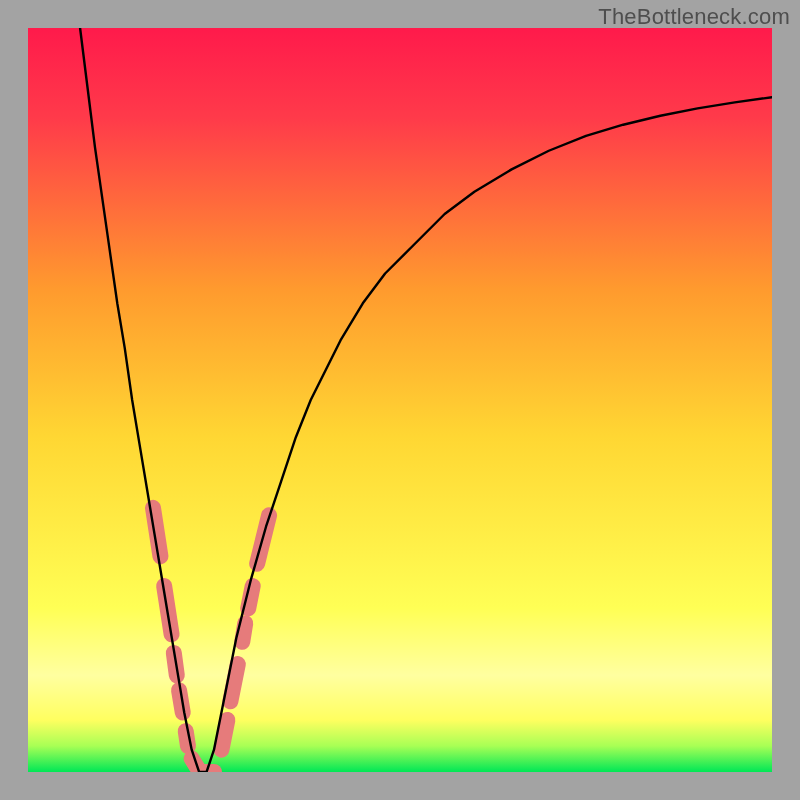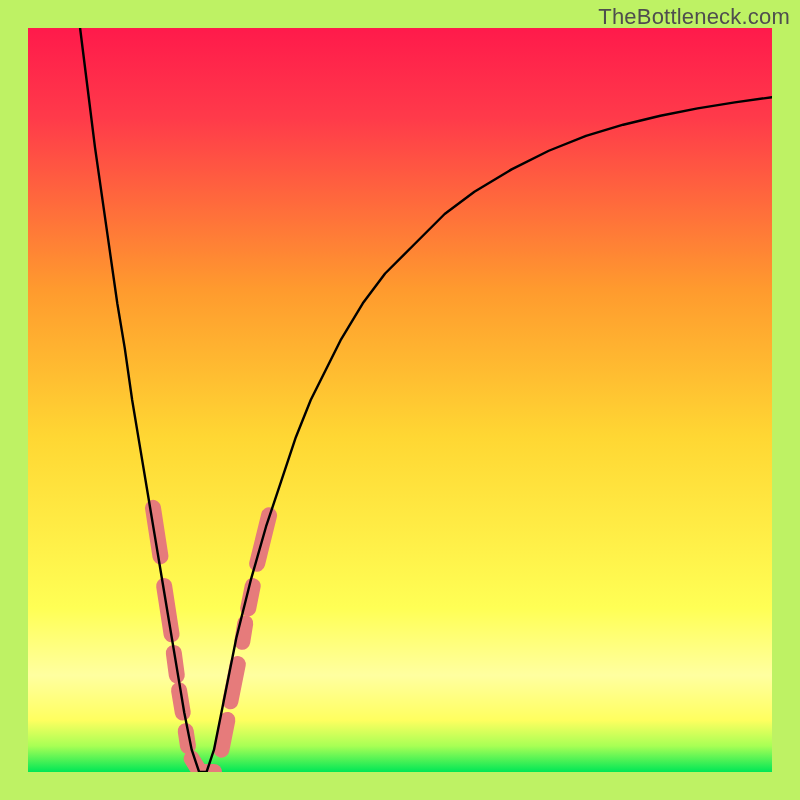--- a/index.html
+++ b/index.html
@@ -8,21 +8,21 @@
     width: 800px;
     height: 800px;
     overflow: hidden;
     background: #000;
     font-family: Arial, Helvetica, sans-serif;
   }
   .frame {
     position: absolute;
     top: 0; left: 0;
     width: 800px; height: 800px;
-    background: #bef264;
+    background: #a3a3a3;
   }
   .plot {
     position: absolute;
     top: 28px;
     left: 28px;
     width: 744px;
     height: 744px;
   }
   .watermark {
     position: absolute;

